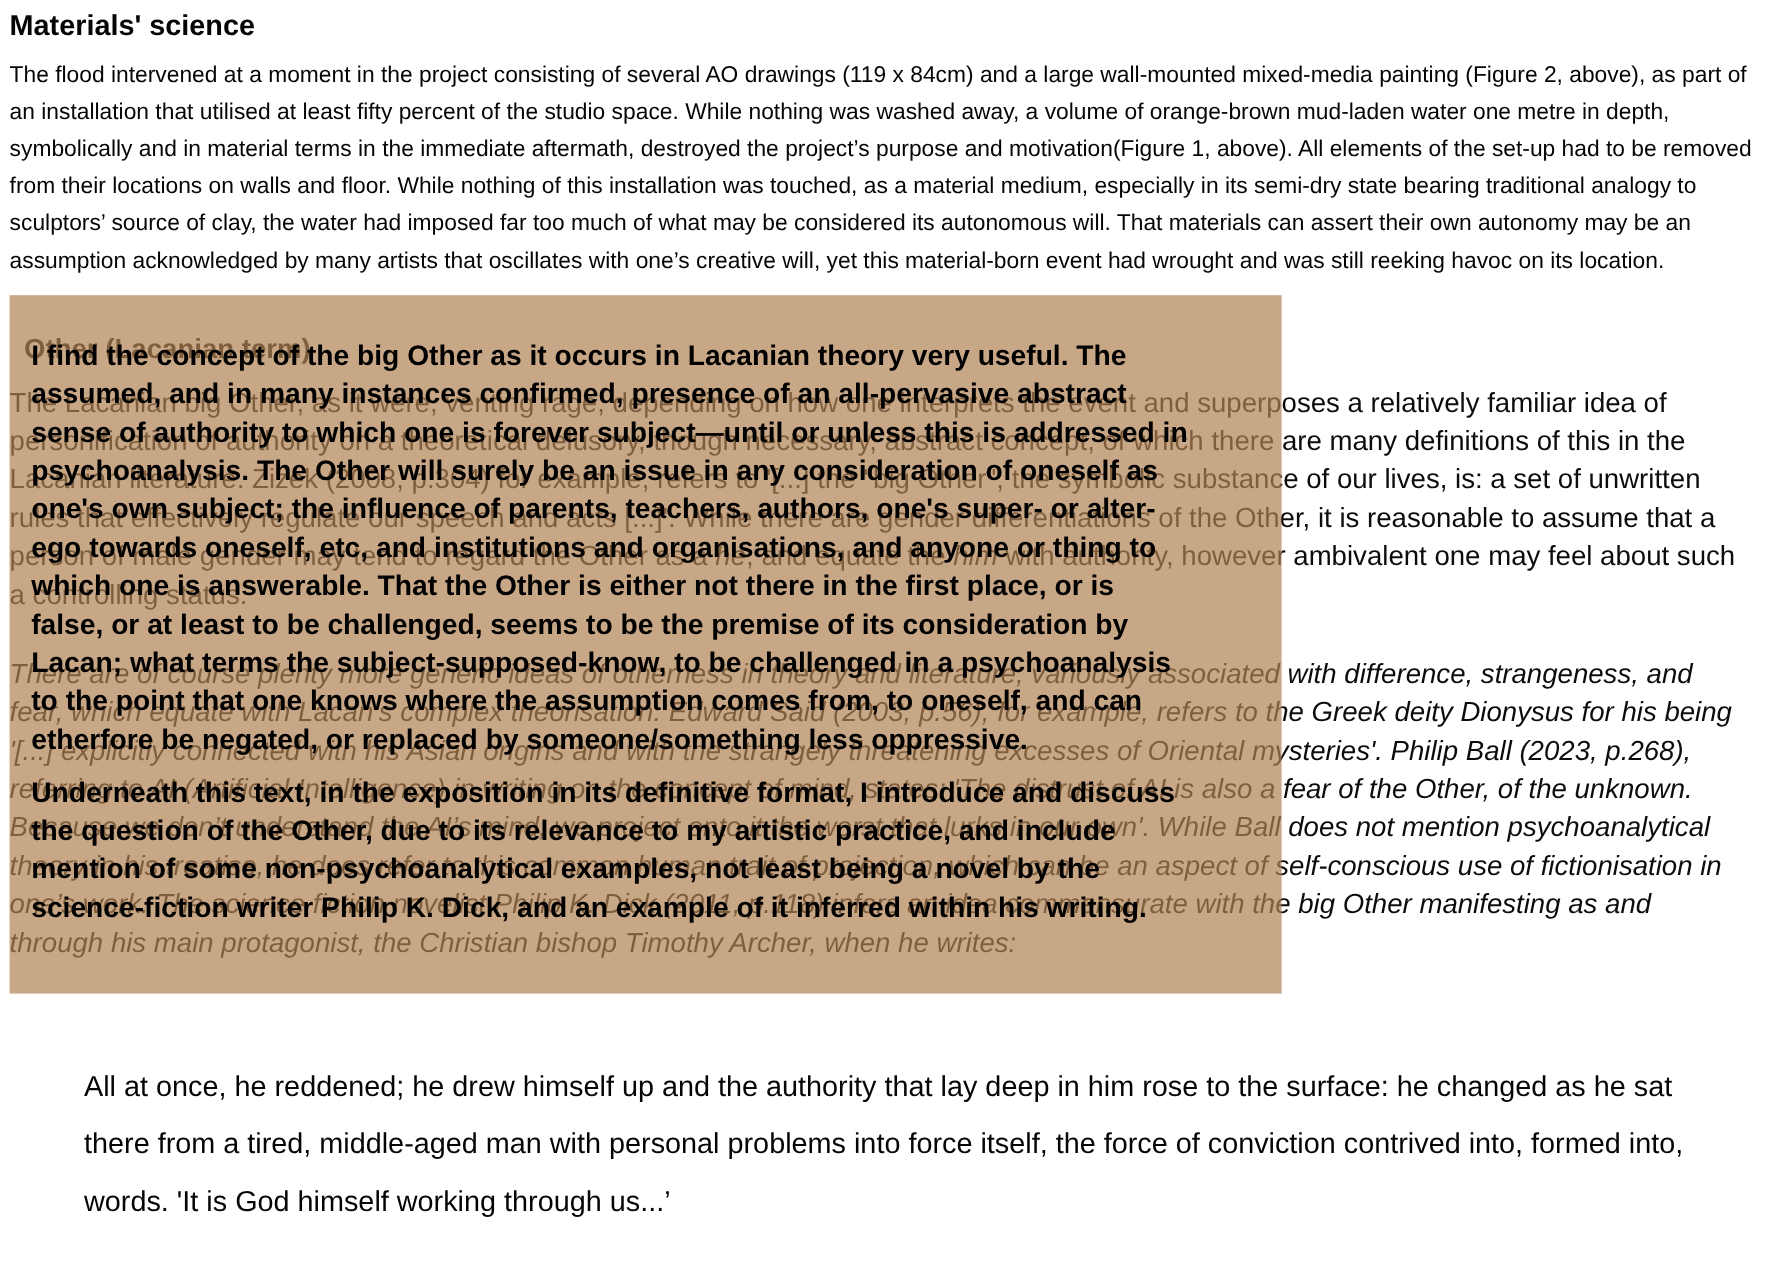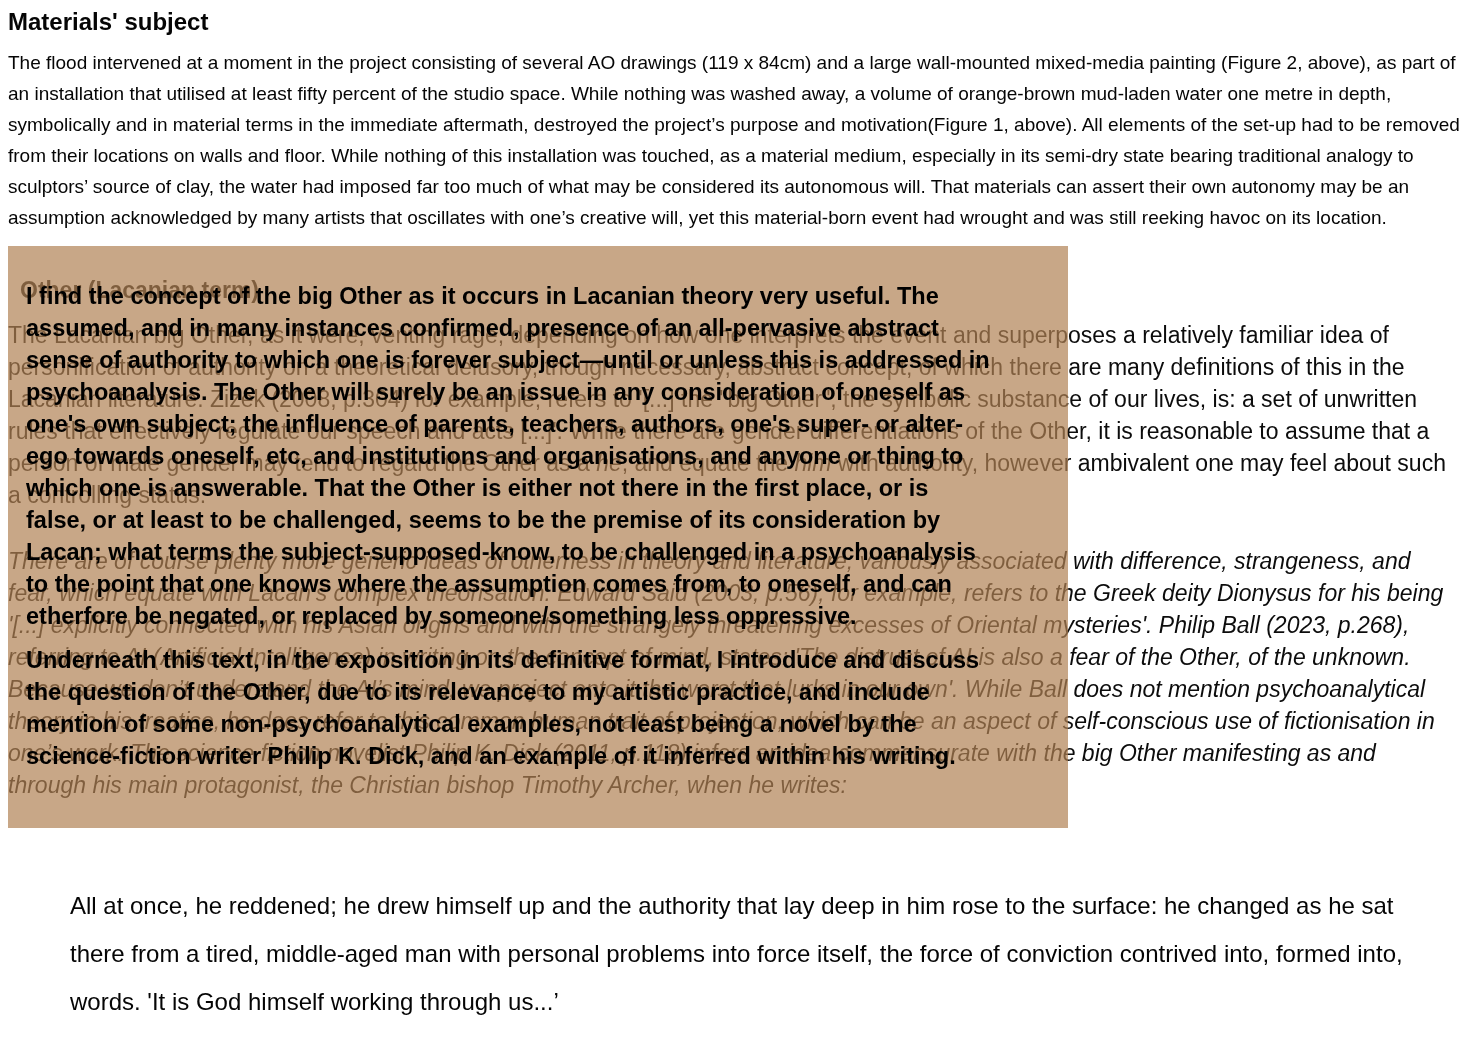--- a/index.html
+++ b/index.html
@@ -88,21 +88,21 @@
     width: 1362px;
   }
   .it { font-style: italic; }
 </style>
 </head>
 <body>
 
 <div class="page">
   <div class="doc">
 
-    <div class="title">Materials' subject</div>
+    <div class="title">Materials' science</div>
 
     <p class="intro">The flood intervened at a moment in the project consisting of several AO drawings (119 x 84cm) and a large wall-mounted mixed-media painting (Figure 2, above), as part of an installation that utilised at least fifty percent of the studio space. While nothing was washed away, a volume of orange-brown mud-laden water one metre in depth, symbolically and in material terms in the immediate aftermath, destroyed the project’s purpose and motivation(Figure 1, above). All elements of the set-up had to be removed from their locations on walls and floor. While nothing of this installation was touched, as a material medium, especially in its semi-dry state bearing traditional analogy to sculptors’ source of clay, the water had imposed far too much of what may be considered its autonomous will. That materials can assert their own autonomy may be an assumption acknowledged by many artists that oscillates with one’s creative will, yet this material-born event had wrought and was still reeking havoc on its location.</p>
 
     <div class="composite">
 
       <div class="under">
         <div class="under-heading">Other (Lacanian term)</div>
         <p><span>The Lacanian big Other, as it were, venting rage, depending on how one interprets the event and superposes a relatively familiar idea of personification of authority on a theoretical delusory, though necessary, abstract concept, of which there are many definitions of this in the Lacanian literature. Zizek (2008, p.304) for example, refers to '[...] the "big Other", the symbolic substance of our lives, is: a set of unwritten rules that effectively regulate our speech and acts [...]'. While there are gender differentiations of the Other, it is reasonable to assume that a person of male gender may tend to regard the Other as a </span><span class="it">he</span><span>, and equate the </span><span class="it">him</span><span> with authority, however ambivalent one may feel about such a controlling status.</span></p>
         <p>There are of course plenty more generic ideas of otherness in theory and literature, variously associated with difference, strangeness, and fear, which equate with Lacan’s complex theorisation. Edward Said (2003, p.56), for example, refers to the Greek deity Dionysus for his being '[...] explicitly connected with his Asian origins and with the strangely threatening excesses of Oriental mysteries'. Philip Ball (2023, p.268), referring to AI (Artificial Intelligence) in writing on the concept of mind, states: 'The distrust of AI is also a fear of the Other, of the unknown. Because we don’t understand the AI’s mind, we project onto it the worst that lurks in our own'. While Ball does not mention psychoanalytical theory in his treatise, he does refer to this common human trait of projection, which can be an aspect of self-conscious use of fictionisation in one’s work. The science fiction novelist Philip K. Dick (2011, p.118) infers an idea commensurate with the big Other manifesting as and through his main protagonist, the Christian bishop Timothy Archer, when he writes:</p>
       </div>

